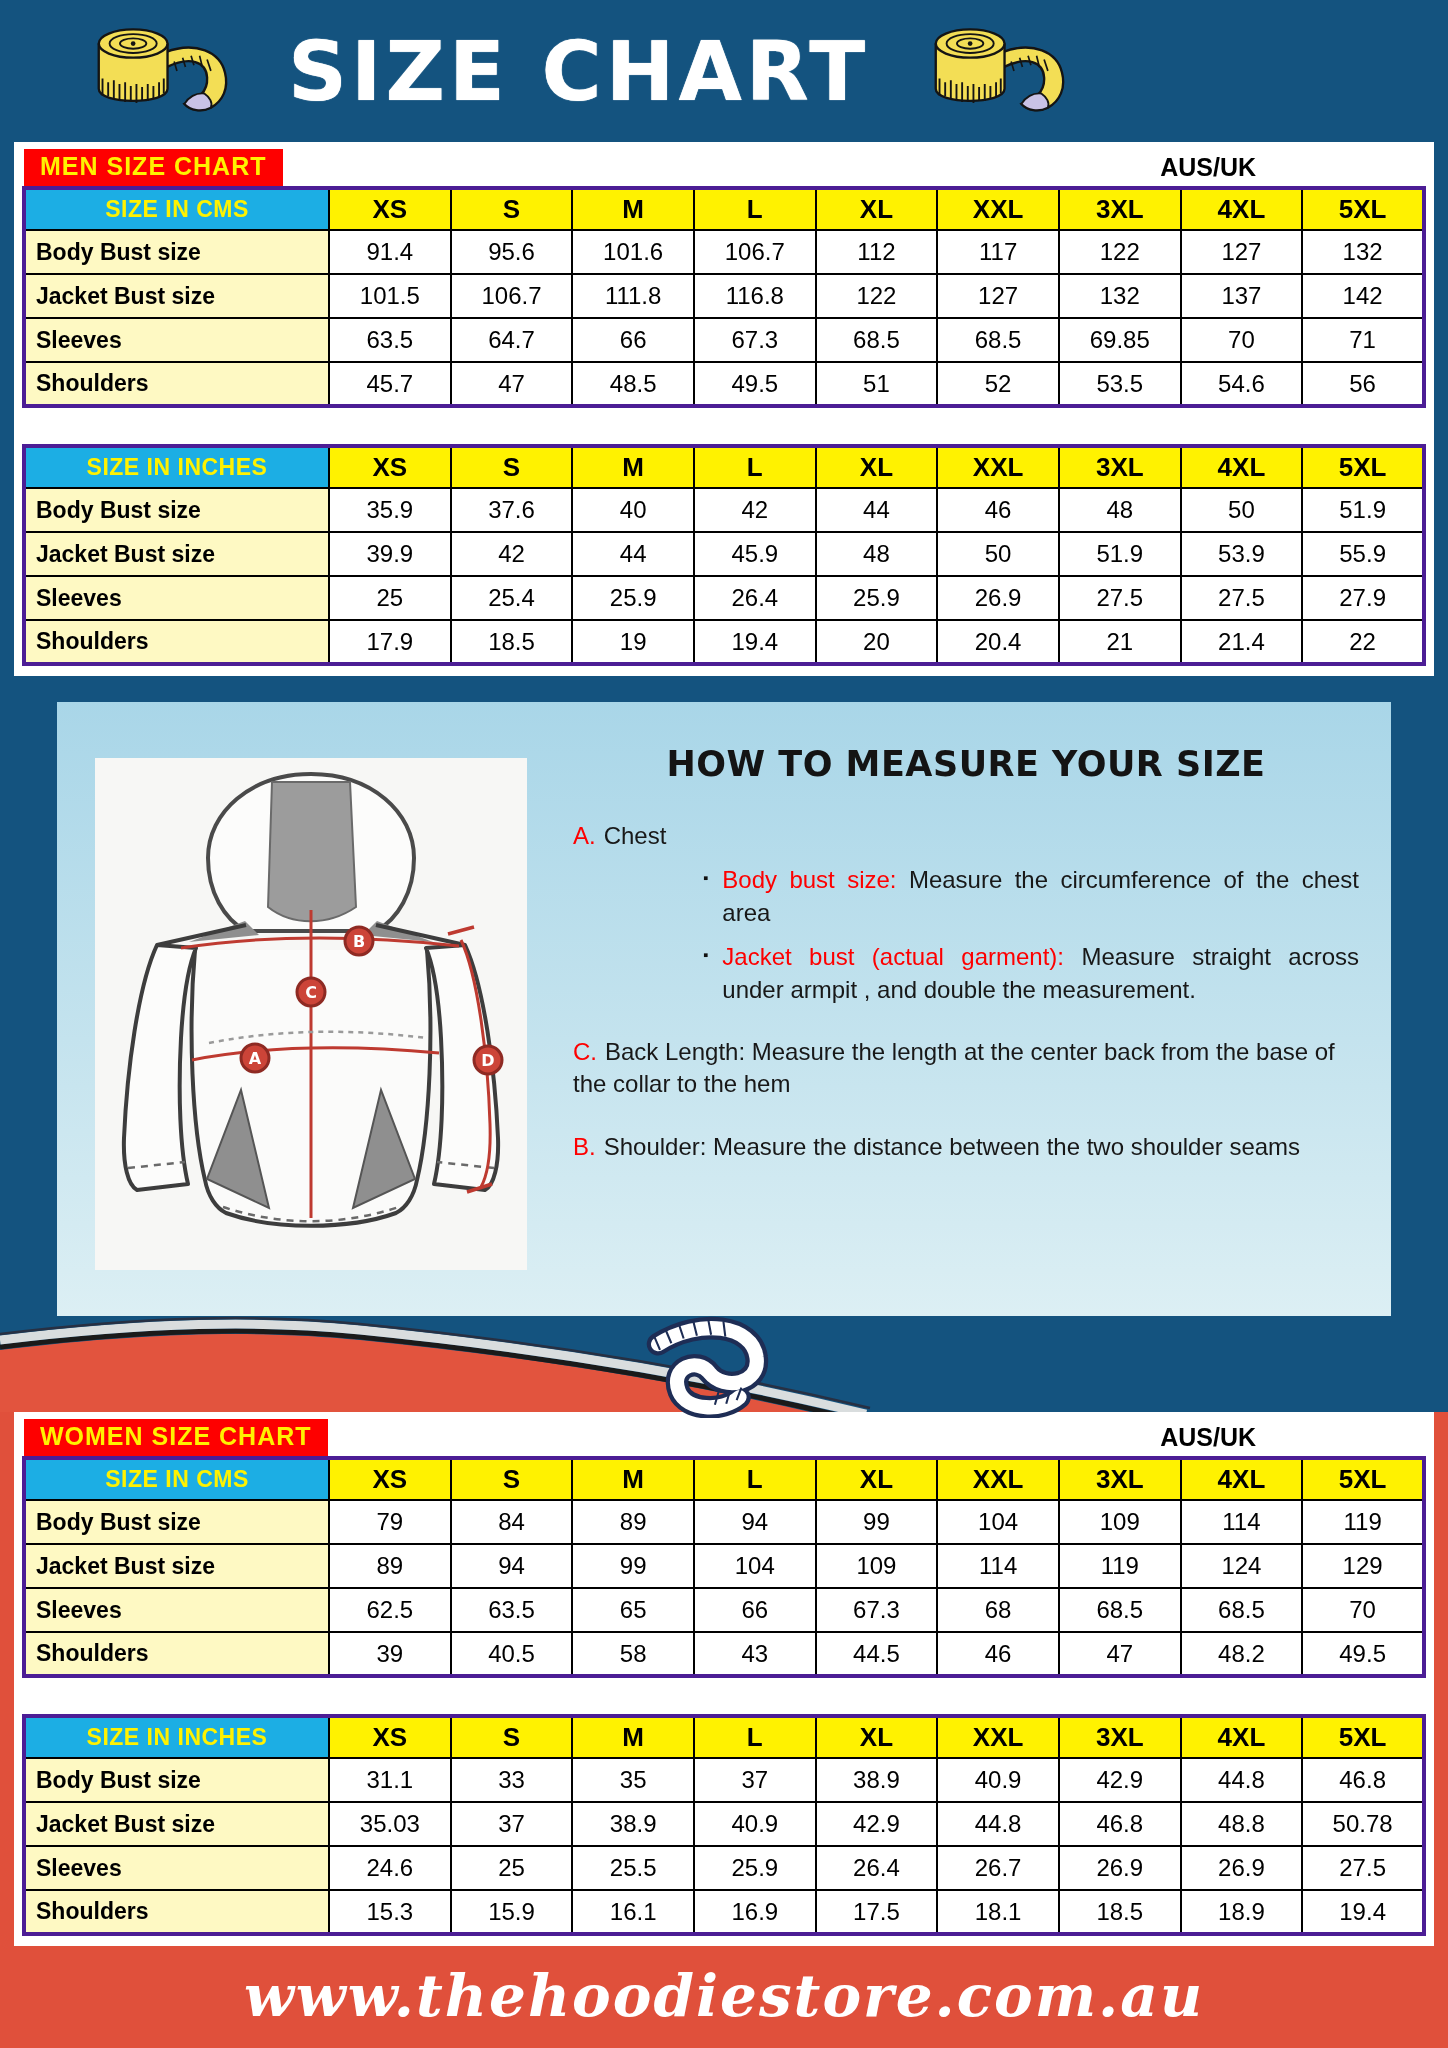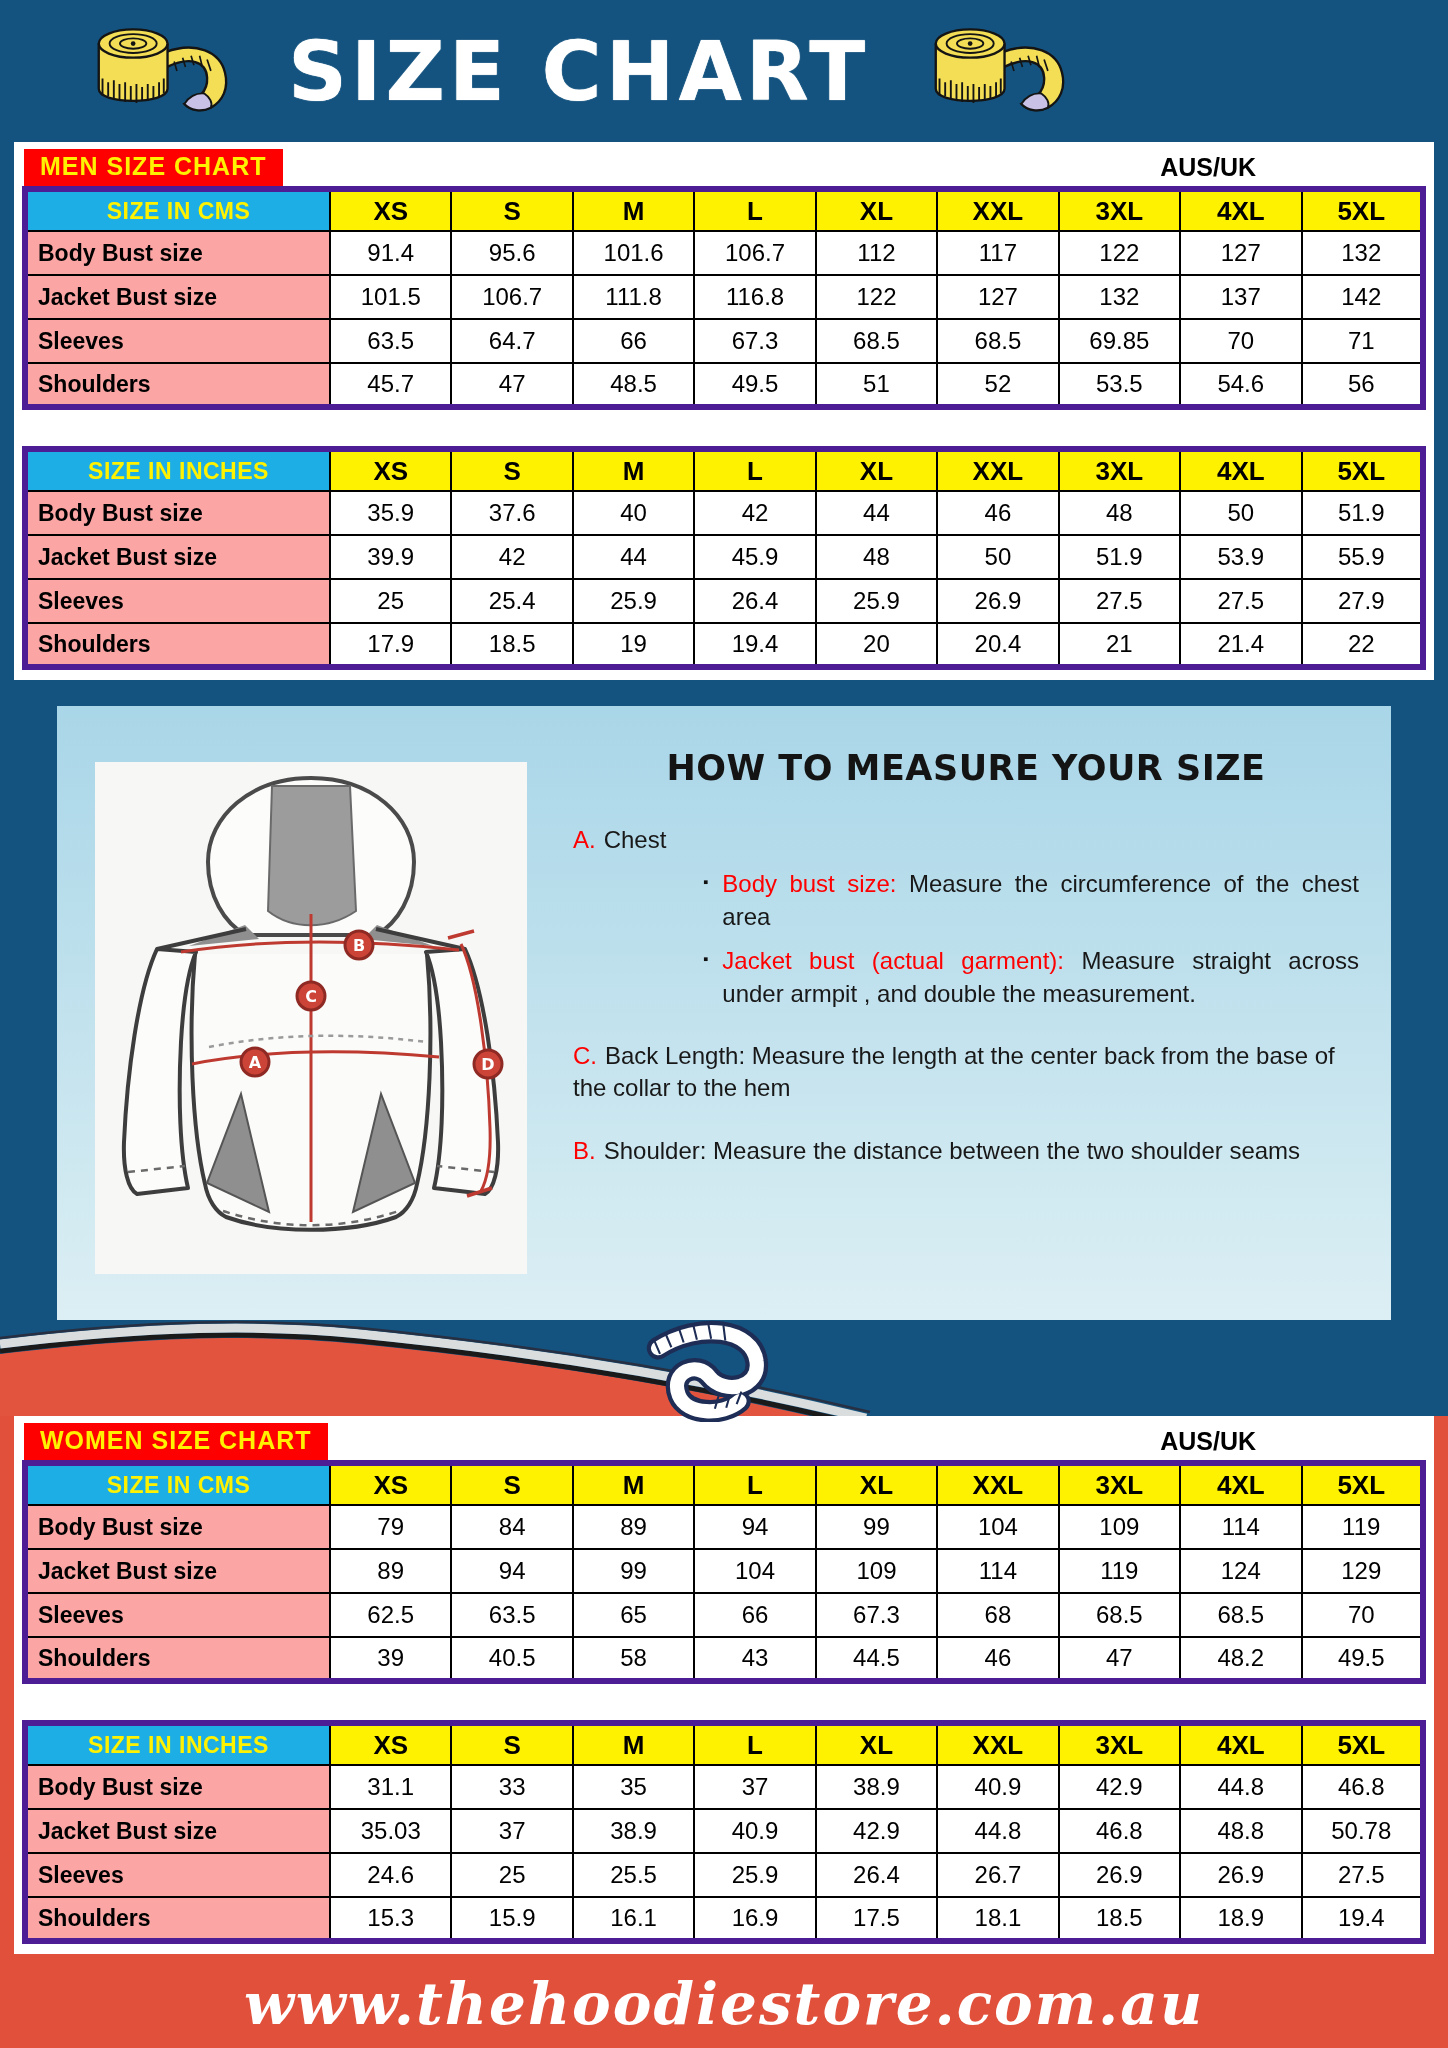--- a/index.html
+++ b/index.html
@@ -22,27 +22,27 @@
   .panel { background: #ffffff; margin: 0 14px; padding: 8px 8px 10px; }
   .panel-head { display: flex; justify-content: space-between; align-items: center; height: 34px; margin: 0 2px 2px; }
   .chart-label {
     background: #FE0000; color: #FFF200; font-weight: 700; font-size: 25px;
     padding: 3px 16px 5px; letter-spacing: 1px; white-space: nowrap;
   }
   .region-label { color: #000; font-weight: 700; font-size: 25px; padding-right: 168px; }
 
   table.size-table { width: 100%; border-collapse: collapse; table-layout: fixed; }
   .size-table th, .size-table td { border: 2px solid #000; }
-  .size-table { border: 6px solid #4c1d95; }
+  .size-table { border: 4px solid #4c1d95; }
   th.unit-cell {
     background: #1CAEE4; color: #FFF200; font-size: 23px; font-weight: 700;
     width: 305px; height: 42px; letter-spacing: 0.5px;
   }
   th.size-cell { background: #FFF200; color: #000; font-size: 26px; font-weight: 700; }
-  td.row-label { text-align: left; font-weight: 700; font-size: 23px; padding-left: 10px; height: 44px; background:#fca5a5; }
+  td.row-label { text-align: left; font-weight: 700; font-size: 23px; padding-left: 10px; height: 44px; background:#fef9c3; }
   td.val { text-align: center; font-size: 24px; font-weight: 400; background:#fff; }
   .table-gap { height: 36px; background: #fff; }
 
   
   .measure {
     margin: 26px 57px 0; height: 614px;
     background: linear-gradient(180deg, #A9D6E8 0%, #C4E3EE 55%, #DCEFF4 100%);
     display: flex; gap: 46px; padding: 20px 26px;
   }
   .diagram-box { width: 432px; height: 512px; flex: none; margin-top: 36px; margin-left: 12px; background: #F7F7F5; }

